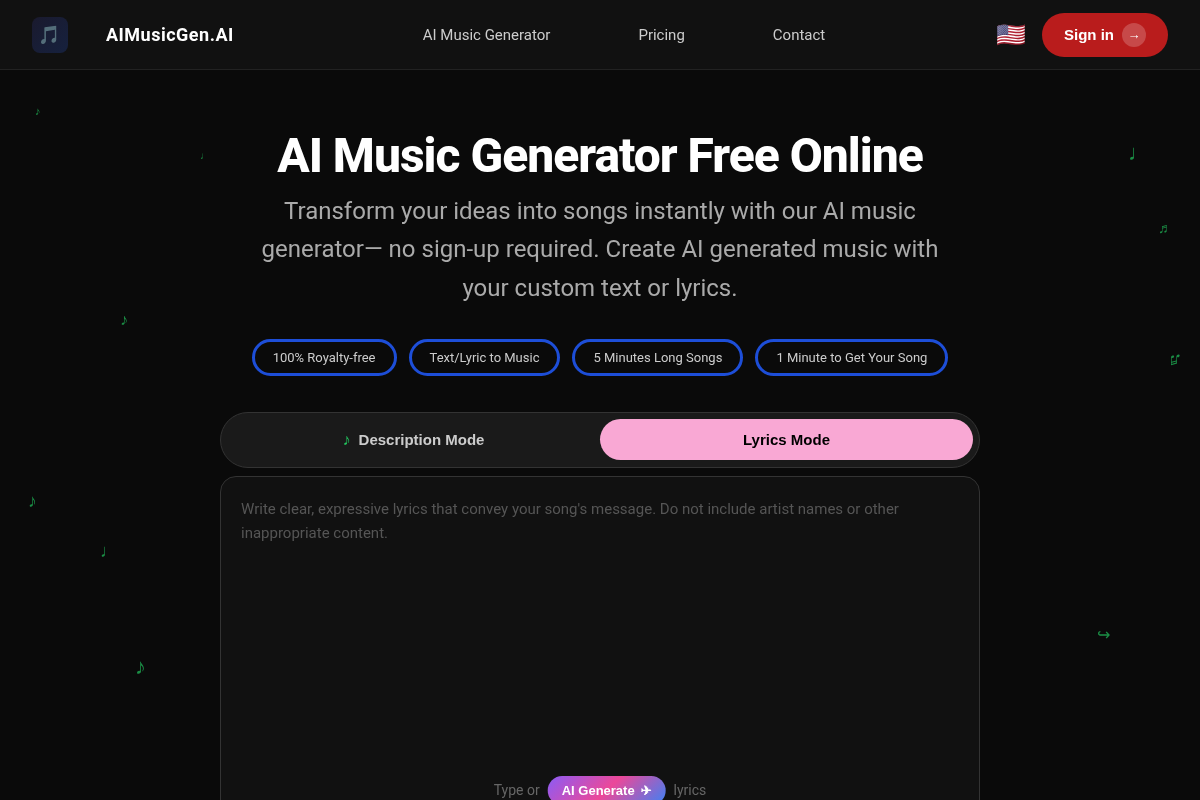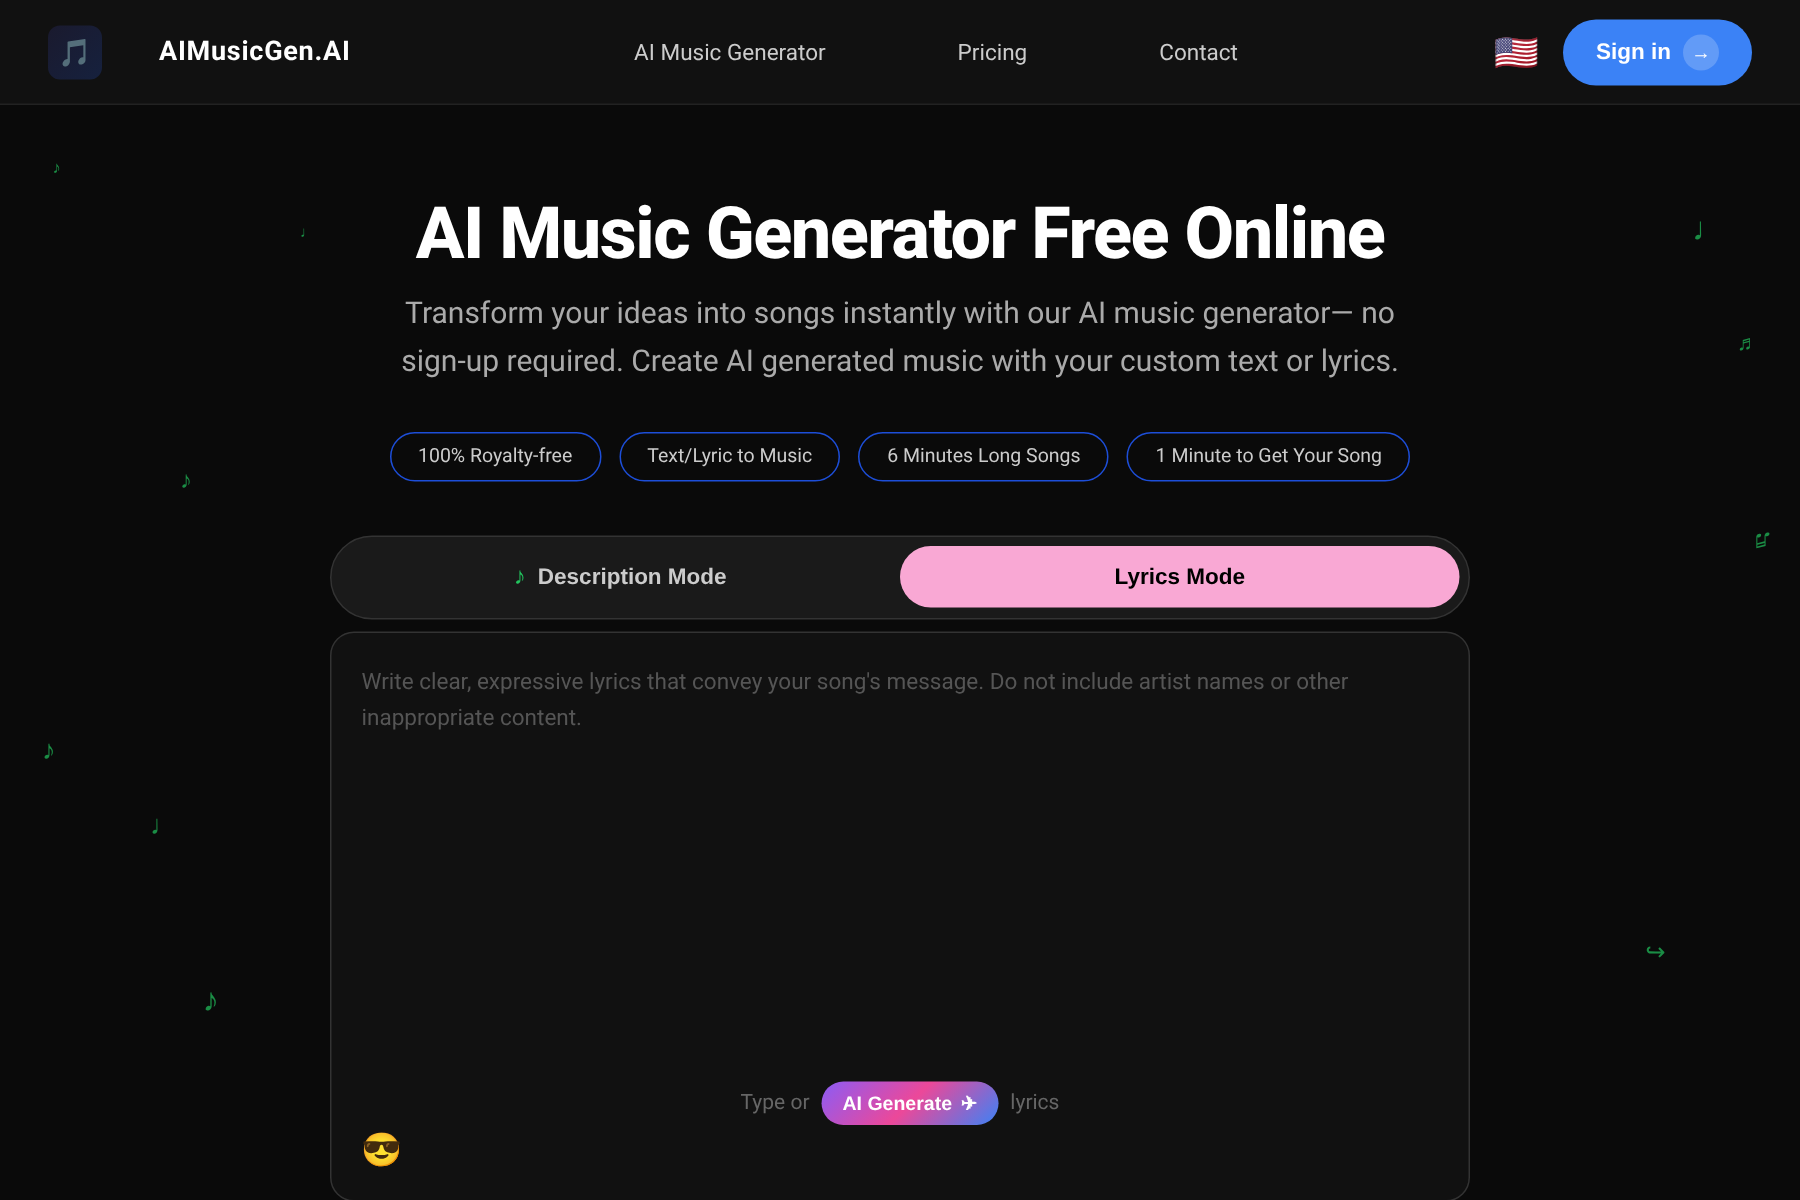--- a/index.html
+++ b/index.html
@@ -73,21 +73,21 @@
       display: flex;
       align-items: center;
       gap: 16px;
     }
 
     .flag-icon {
       font-size: 24px;
     }
 
     .signin-btn {
-      background: #3b82f6;
+      background: #b91c1c;
       color: #fff;
       border: none;
       border-radius: 50px;
       padding: 10px 22px;
       font-size: 15px;
       font-weight: 600;
       cursor: pointer;
       display: flex;
       align-items: center;
       gap: 8px;
@@ -116,37 +116,37 @@
       color: #ffffff;
       font-size: 48px;
       font-weight: 800;
       line-height: 1.1;
       margin-bottom: 9px;
       letter-spacing: -1px;
     }
 
     .hero-subtitle {
       color: #aaaaaa;
-      font-size: 20px;
+      font-size: 24px;
       line-height: 1.6;
       max-width: 700px;
       margin: 0 auto 32px;
     }
 
     
     .feature-pills {
       display: flex;
       justify-content: center;
       gap: 12px;
       margin-bottom: 36px;
       flex-wrap: wrap;
     }
 
     .pill {
-      border: 1px solid #1d4ed8;
+      border: 3px solid #1d4ed8;
       color: #ccc;
       border-radius: 50px;
       padding: 8px 18px;
       font-size: 13px;
       background: transparent;
       cursor: pointer;
     }
 
     
     .mode-container {
@@ -318,21 +318,21 @@
 <span class="float-note note-9">♪</span>
 <span class="float-note note-10">♪</span>
 
 <section class="hero">
   <h1 class="hero-title">AI Music Generator Free Online</h1>
   <p class="hero-subtitle">Transform your ideas into songs instantly with our AI music generator— no sign-up required. Create AI generated music with your custom text or lyrics.</p>
 
   <div class="feature-pills">
     <span class="pill">100% Royalty-free</span>
     <span class="pill">Text/Lyric to Music</span>
-    <span class="pill">6 Minutes Long Songs</span>
+    <span class="pill">5 Minutes Long Songs</span>
     <span class="pill">1 Minute to Get Your Song</span>
   </div>
 
   <div class="mode-container">
     <div class="mode-toggle">
       <button class="mode-btn description">
         <span class="music-note">♪</span>
         <span>Description Mode</span>
       </button>
       <button class="mode-btn lyrics">

